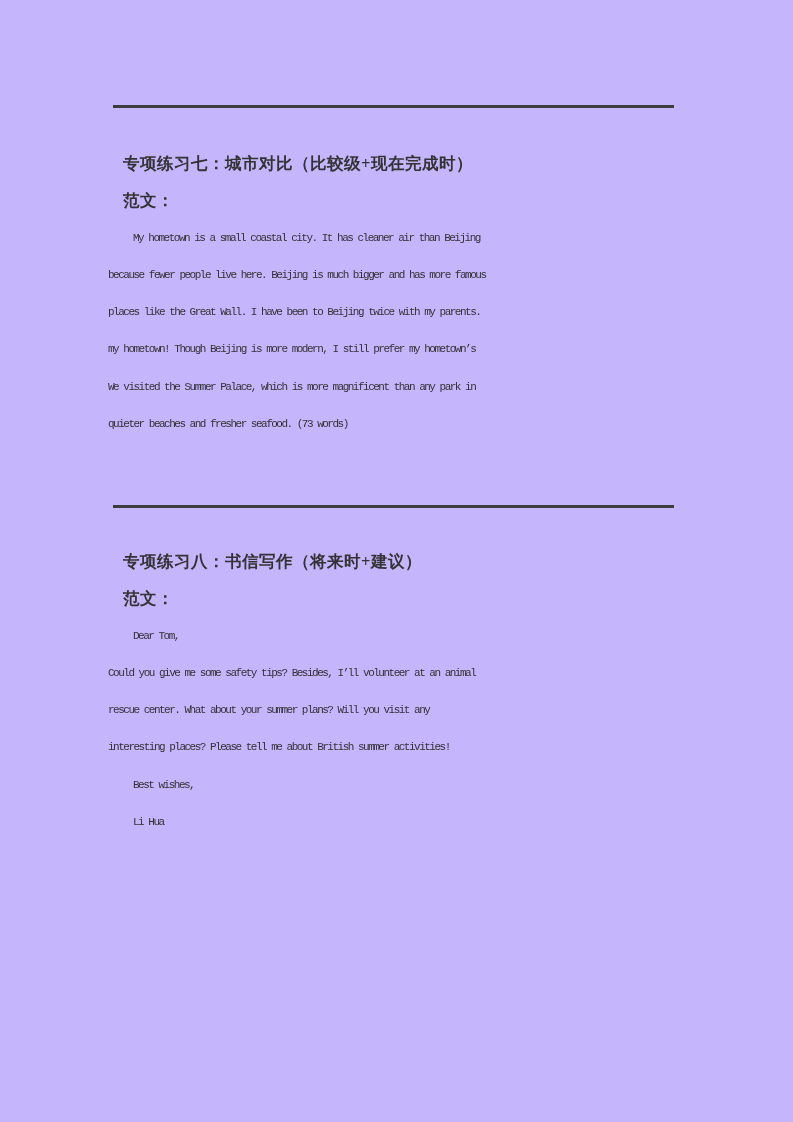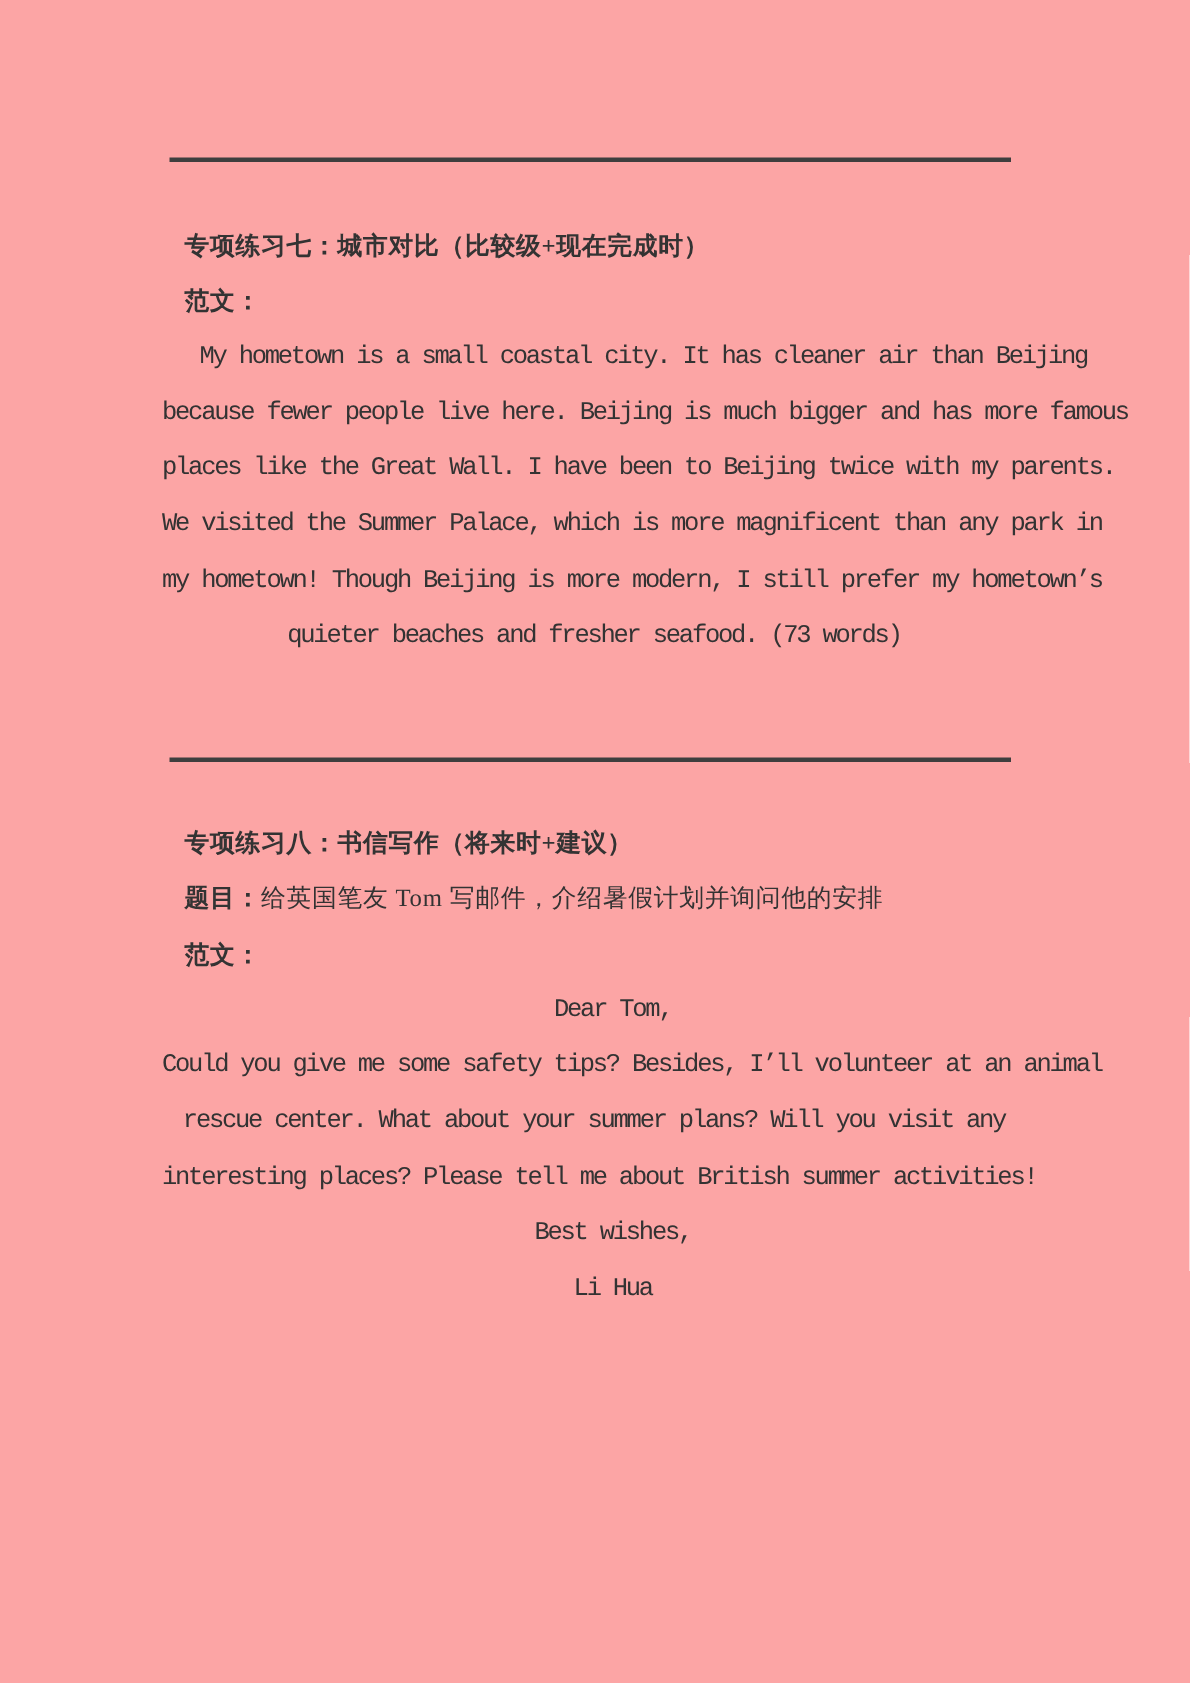--- a/index.html
+++ b/index.html
@@ -1,20 +1,20 @@
 <!DOCTYPE html>
 <html><head>
 <meta charset="utf-8">
 <style>
   html, body { margin: 0; padding: 0; background: #ffffff; }
   .page {
     position: relative;
     width: 793px;
     height: 1122px;
-    background: #fca5a5;
+    background: #c4b5fd;
     color: #333333;
     overflow: hidden;
   }
   .hr {
     position: absolute;
     left: 113px;
     width: 561px;
     height: 3px;
     background: #3e3e3e;
   }
@@ -29,52 +29,48 @@
     white-space: nowrap;
   }
   .zh {
     font-family: "Liberation Serif", "DejaVu Serif", serif;
     font-size: 16.5px;
     letter-spacing: 0.5px;
   }
   .zh-bold { font-weight: bold; }
   .en {
     font-family: "Liberation Mono", "DejaVu Sans Mono", monospace;
-    font-size: 17px;
+    font-size: 11px;
     letter-spacing: -1.5px;
-    text-align: center;
   }
   .ind-zh { padding-left: 15px; }
   .ind-en { padding-left: 25px; }
 </style>
 </head>
 <body>
 
 <div class="page">
 
   <div class="hr hr-top"></div>
 
   <div class="sec sec-7">
     <div class="line zh zh-bold ind-zh">专项练习七：城市对比（比较级+现在完成时）</div>
     <div class="line zh zh-bold ind-zh">范文：</div>
     <div class="line en ind-en">My hometown is a small coastal city. It has cleaner air than Beijing</div>
     <div class="line en">because fewer people live here. Beijing is much bigger and has more famous</div>
     <div class="line en">places like the Great Wall. I have been to Beijing twice with my parents.</div>
+    <div class="line en">my hometown! Though Beijing is more modern, I still prefer my hometown’s</div>
     <div class="line en">We visited the Summer Palace, which is more magnificent than any park in</div>
-    <div class="line en">my hometown! Though Beijing is more modern, I still prefer my hometown’s</div>
     <div class="line en">quieter beaches and fresher seafood. (73 words)</div>
   </div>
 
   <div class="hr hr-mid"></div>
 
   <div class="sec sec-8">
     <div class="line zh zh-bold ind-zh">专项练习八：书信写作（将来时+建议）</div>
-    <div class="line zh ind-zh">
-      <span class="zh-bold">题目：</span><span>给英国笔友 Tom 写邮件，介绍暑假计划并询问他的安排</span>
-    </div>
     <div class="line zh zh-bold ind-zh">范文：</div>
     <div class="line en ind-en">Dear Tom,</div>
     <div class="line en">Could you give me some safety tips? Besides, I’ll volunteer at an animal</div>
     <div class="line en">rescue center. What about your summer plans? Will you visit any</div>
     <div class="line en">interesting places? Please tell me about British summer activities!</div>
     <div class="line en ind-en">Best wishes,</div>
     <div class="line en ind-en">Li Hua</div>
   </div>
 
 </div>

